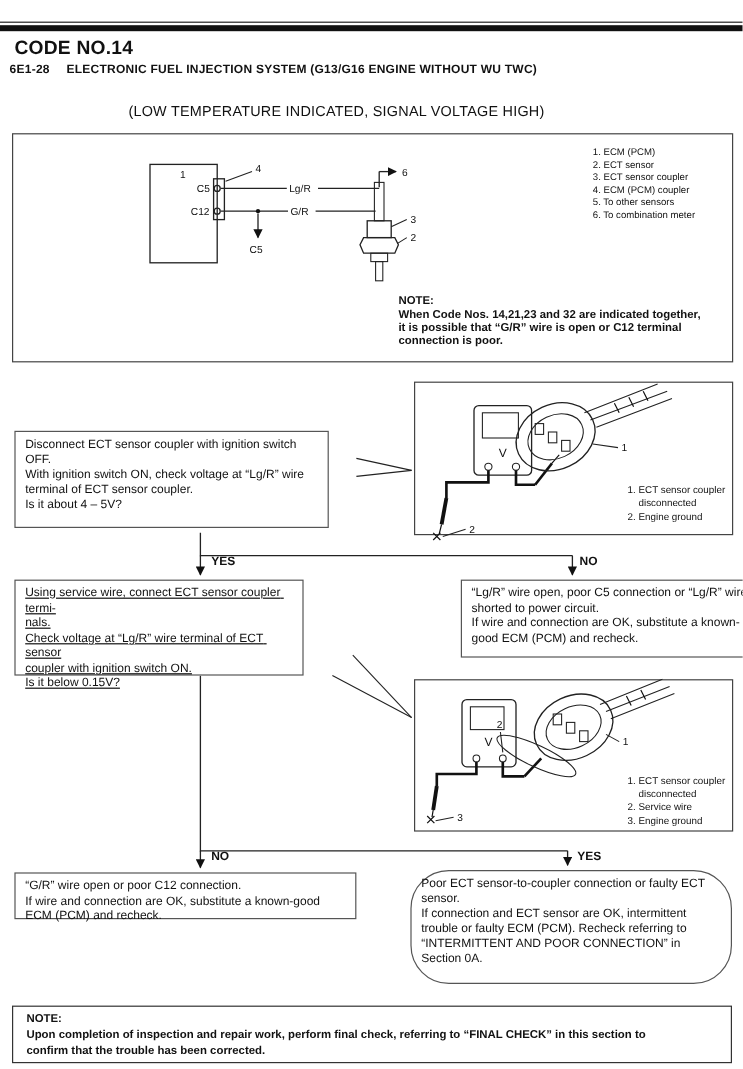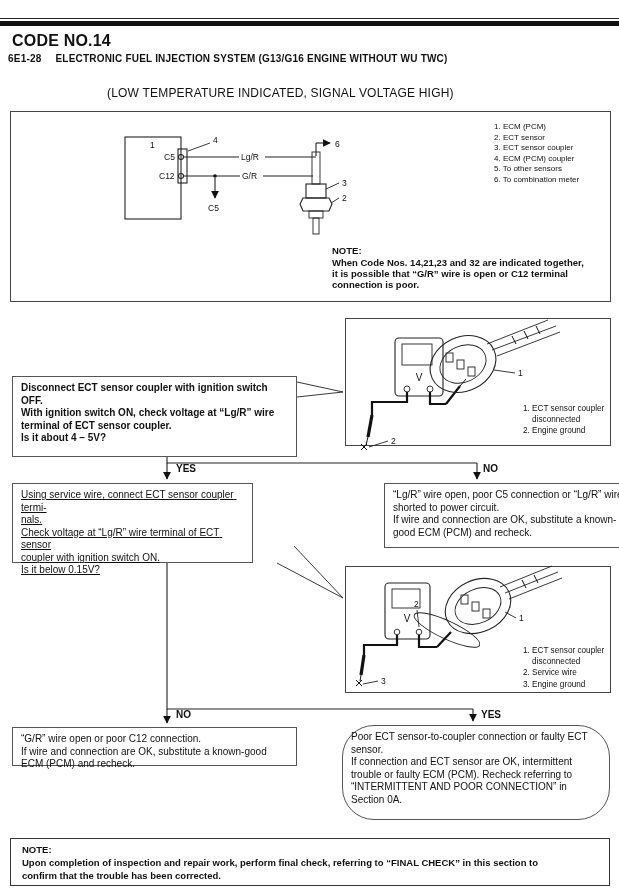--- a/index.html
+++ b/index.html
@@ -188,21 +188,21 @@
     <div>6. To combination meter</div>
   </div>
 
   <div class="abs circ-note">
     <div class="nt">NOTE:</div>
     <div class="nb">When Code Nos. 14,21,23 and 32 are indicated together,
 it is possible that “G/R” wire is open or C12 terminal
 connection is poor.</div>
   </div>
 
-  <div class="abs flowbox" style="left:12px;top:376px;width:285px;height:81px;font-weight:bold;">Disconnect ECT sensor coupler with ignition switch
+  <div class="abs flowbox" style="left:12px;top:359px;width:262px;height:81px;">Disconnect ECT sensor coupler with ignition switch
 OFF.
 With ignition switch ON, check voltage at “Lg/R” wire
 terminal of ECT sensor coupler.
 Is it about 4 – 5V?</div>
 
   <div class="abs frame" style="left:345px;top:318px;width:266px;height:128px;"></div>
   <div class="abs legend-small" style="left:523px;top:403px;">1. ECT sensor coupler
     disconnected
 2. Engine ground</div>
 

